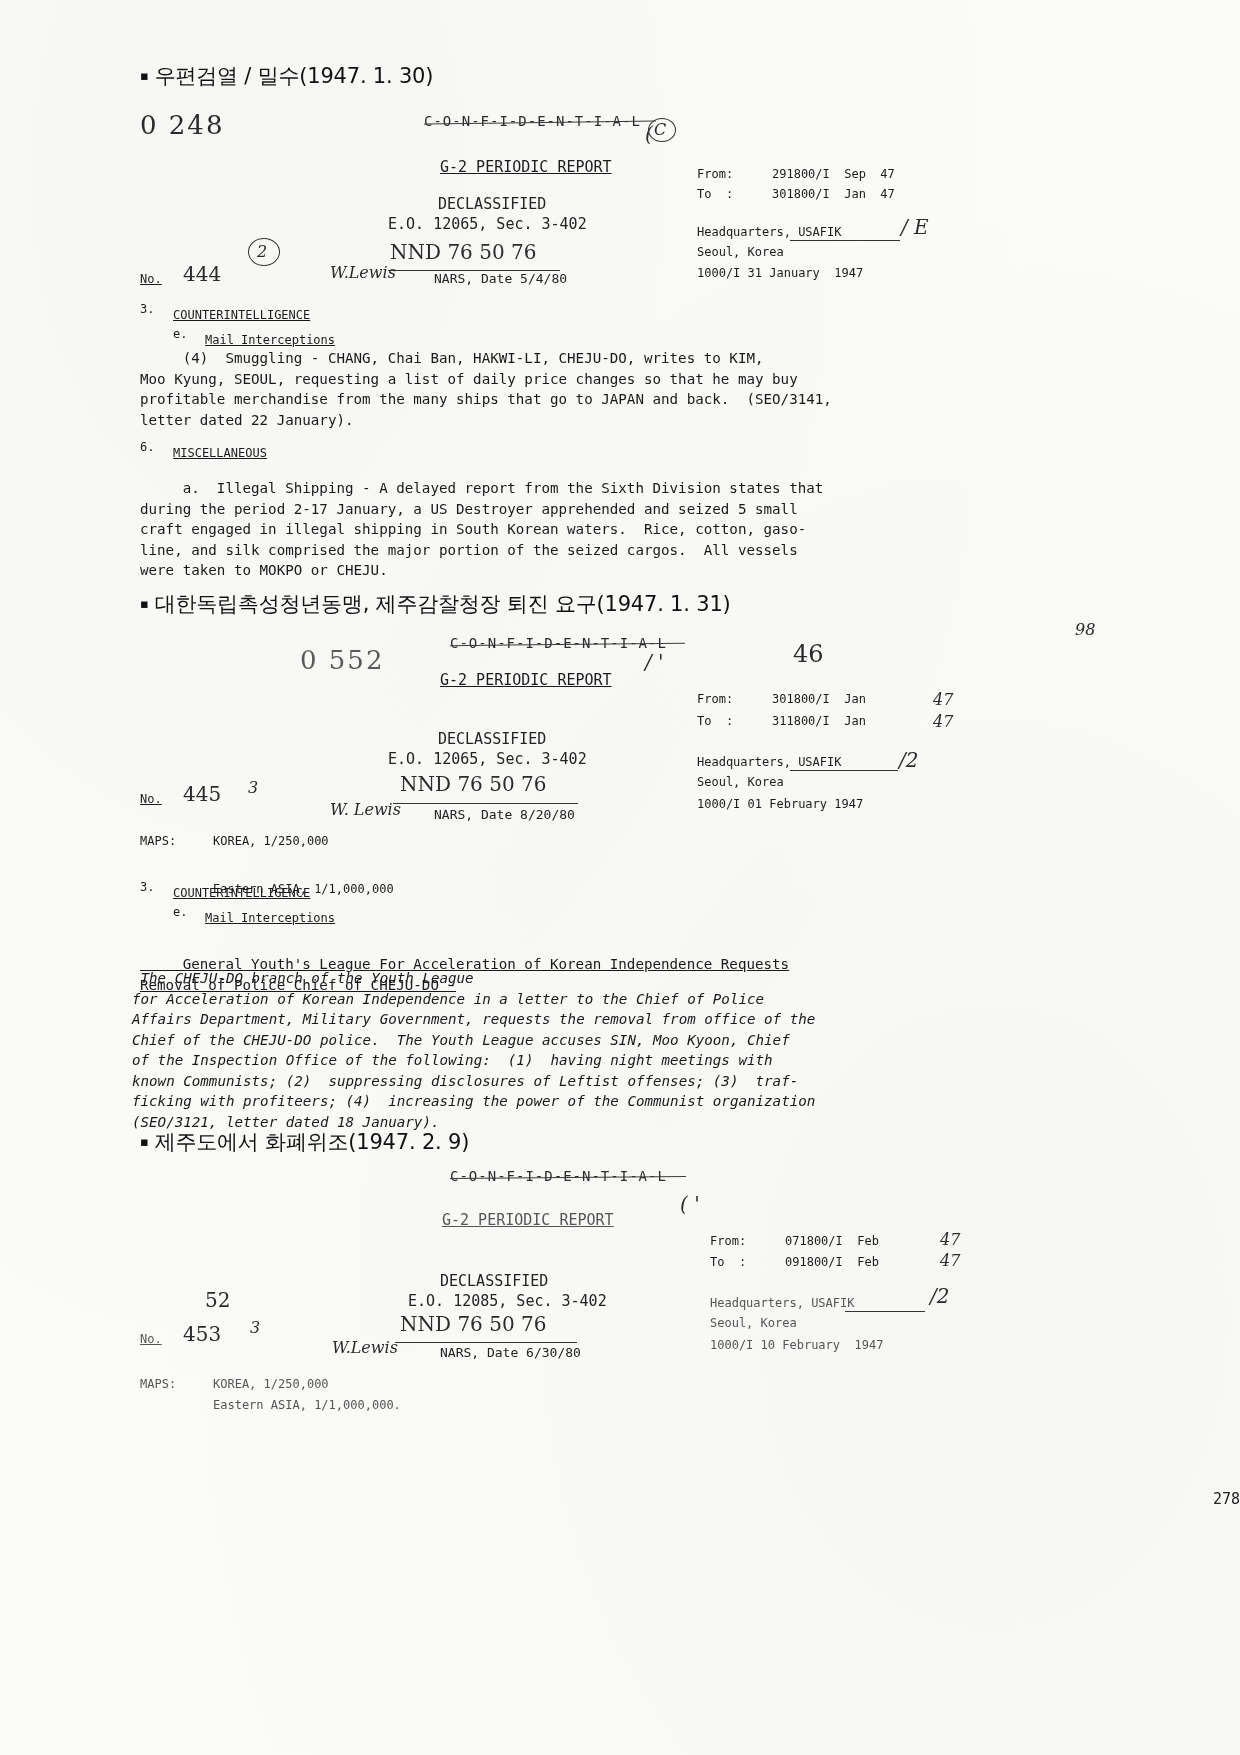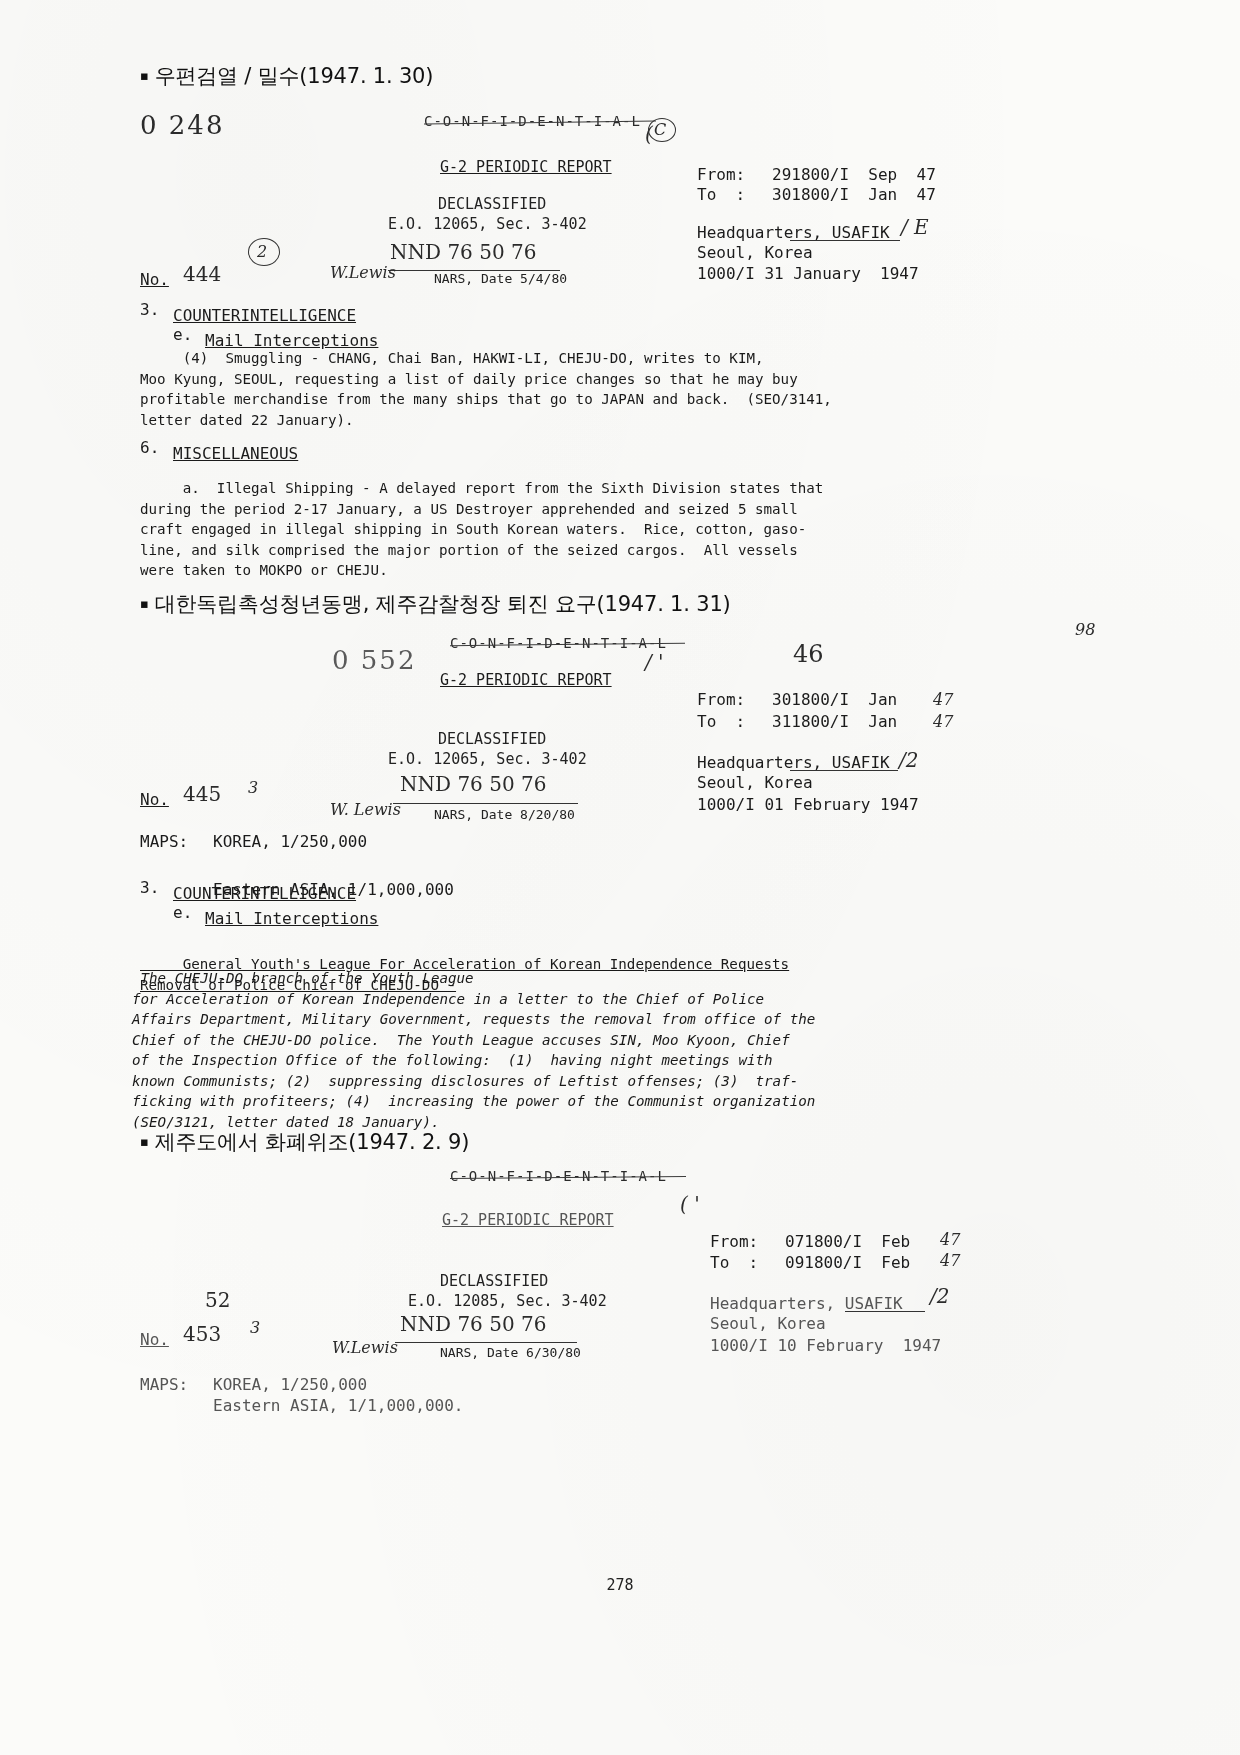--- a/index.html
+++ b/index.html
@@ -39,21 +39,21 @@
     white-space: nowrap;
   }
   .kor-head .bullet {
     font-size: 13px;
     vertical-align: 3px;
     margin-right: 6px;
   }
   .typed {
     position: absolute;
     font-family: "DejaVu Sans Mono", monospace;
-    font-size: 16px;
+    font-size: 12px;
     line-height: 19.5px;
     color: #1b1b1b;
     white-space: pre;
   }
   .u { text-decoration: underline; margin-top: 6px; }
   .faded { color: #555; }
   .hand {
     position: absolute;
     font-family: "DejaVu Serif", serif;
     font-style: italic;
@@ -170,21 +170,21 @@
   <div class="para" style="left:140px; top:478px;">     a.  Illegal Shipping - A delayed report from the Sixth Division states that
 during the period 2-17 January, a US Destroyer apprehended and seized 5 small
 craft engaged in illegal shipping in South Korean waters.  Rice, cotton, gaso-
 line, and silk comprised the major portion of the seized cargos.  All vessels
 were taken to MOKPO or CHEJU.</div>
 
   <div class="kor-head" style="left:140px; top:590px;">
     <span class="bullet">▪</span><span>대한독립촉성청년동맹, 제주감찰청장 퇴진 요구(1947. 1. 31)</span>
   </div>
 
-  <div class="hand big" style="left:300px; top:645px; font-style:normal; letter-spacing:2px; color:#5a5a5a;margin-left:32px;">0 552</div>
+  <div class="hand big" style="left:300px; top:645px; font-style:normal; letter-spacing:2px; color:#5a5a5a;">0 552</div>
 
   <div class="strike-title faded" style="left:450px; top:635px;">C-O-N-F-I-D-E-N-T-I-A-L</div>
   <div class="strike-line" style="left:450px; top:644px; width:235px; transform:rotate(-0.6deg);"></div>
 
   <div class="typed u" style="left:440px; top:665px; font-size:15px;">G-2 PERIODIC REPORT</div>
   <div class="hand mid" style="left:645px; top:650px;">/ '</div>
 
   <div class="hand mid" style="left:793px; top:640px; font-size:24px; font-style:normal;">46</div>
   <div class="hand sm" style="left:1075px; top:620px;">98</div>
 
@@ -266,15 +266,15 @@
 
   <div class="typed faded" style="left:140px; top:1330px; text-decoration:underline;">No.</div>
   <div class="hand mid" style="left:183px; top:1322px; font-style:normal;">453</div>
   <div class="hand sm" style="left:250px; top:1318px;">3</div>
   <div class="hand mid" style="left:205px; top:1288px; font-style:normal;">52</div>
 
   <div class="typed faded" style="left:140px; top:1375px;">MAPS:</div>
   <div class="typed faded" style="left:213px; top:1375px;">KOREA, 1/250,000</div>
   <div class="typed faded" style="left:213px; top:1396px;">Eastern ASIA, 1/1,000,000.</div>
 
-  <div class="page-num" style="top:1576px;">278</div>
+  <div class="page-num" style="top:1490px;text-align:right;">278</div>
 
 </div>
 
 </body></html>

